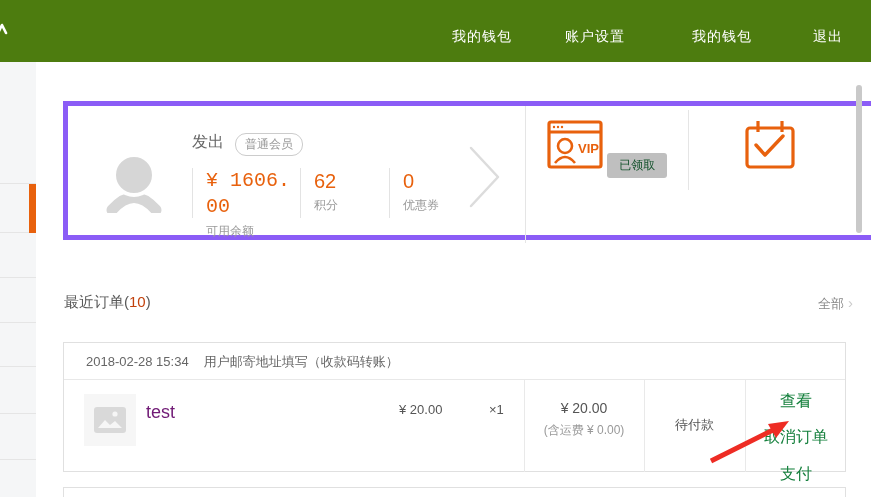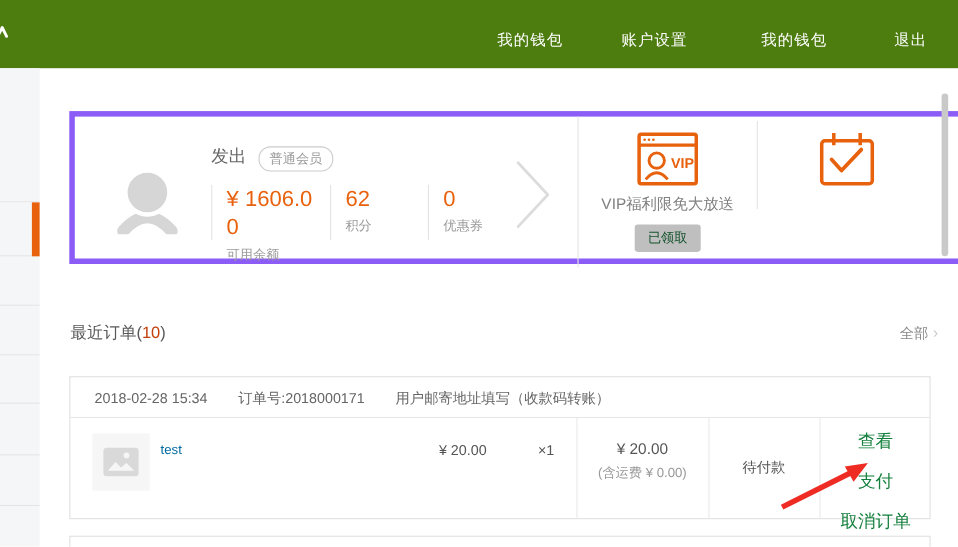--- a/index.html
+++ b/index.html
@@ -27,45 +27,45 @@
   .username { position:absolute; left:124px; top:26px; font-size:16px; color:#666; }
   .member-badge { position:absolute; left:167px; top:27px; font-size:12px; color:#999;
     border:1px solid #ccc; border-radius:11px; padding:2px 9px; background:#fff; }
   .stats { position:absolute; left:124px; top:60px; display:flex; align-items:flex-start; }
   .stat-col { position:relative; padding:2px 0 0 14px; }
   .stat-col::before { content:""; position:absolute; left:0; top:2px; width:1px; height:50px; background:#e3e3e3; }
   .stat-balance { width:108px; }
   .stat-points  { width:89px; }
   .stat-coupons { width:95px; }
   .stat-value { font-size:20px; color:#e8610d; line-height:26px; }
-  .stat-balance .stat-value { width:88px; word-break:break-all; }
+  .stat-balance .stat-value { width:88px; word-break:break-all;font-family:Liberation Mono, monospace; }
   .stat-label { font-size:12px; color:#9a9a9a; margin-top:3px; }
   .card-chevron { position:absolute; left:400px; top:40px; }
   .card-div1 { position:absolute; left:457px; top:0; width:1px; height:137px; background:#e5e5e5; }
   .card-div2 { position:absolute; left:620px; top:4px; width:1px; height:80px; background:#e5e5e5; }
   .vip-panel { position:absolute; left:458px; top:0; width:162px; height:137px; text-align:center; }
   .vip-icon { margin-top:14px; }
   .vip-text { font-size:14px; color:#808080; margin-top:3px; }
   .vip-btn { display:inline-block; margin-top:9px; background:#bfbfbf; color:#14532d; font-size:12px;
     border:none; border-radius:3px; padding:4px 12px; cursor:pointer; }
   .cal-panel { position:absolute; left:621px; top:0; width:162px; height:137px; text-align:center; }
   .cal-icon { margin-top:13px; cursor:pointer; }
   
   .orders-title { position:absolute; left:64px; top:293px; font-size:15px; color:#595959; }
   .orders-count { color:#c2410c; }
   .view-all { position:absolute; left:818px; top:294px; font-size:13px; color:#888; cursor:pointer; }
   .view-all .vchev { color:#ccc; font-size:15px; margin-left:4px; }
   .order-box { position:absolute; left:63px; top:342px; width:783px; height:130px; background:#fff; border:1px solid #e0e0e0; }
   .order-head { position:relative; height:37px; line-height:37px; border-bottom:1px solid #e8e8e8;
-    padding-left:22px; font-size:13px; color:#666; display:flex; gap:28px; }
+    padding-left:22px; font-size:13px; color:#666; display:flex; gap:15px; }
   .order-body { position:relative; height:92px; }
   .col-div { position:absolute; top:0; bottom:0; width:1px; background:#e9e9e9; }
   .cd-1 { left:460px; } .cd-2 { left:580px; } .cd-3 { left:681px; }
   .prod-img { position:absolute; left:20px; top:14px; width:52px; height:52px; background:#f6f6f6; }
-  .prod-name { position:absolute; left:82px; top:22px; font-size:12px; color:#0369a1; cursor:pointer; }
+  .prod-name { position:absolute; left:82px; top:22px; font-size:18px; color:#701a75; cursor:pointer; }
   .prod-price { position:absolute; left:335px; top:22px; font-size:13px; color:#555; }
   .prod-qty { position:absolute; left:425px; top:22px; font-size:13px; color:#555; }
   .total-cell { position:absolute; left:460px; top:0; width:120px; text-align:center; }
   .total-amt { margin-top:20px; font-size:14px; color:#555; }
   .total-ship { margin-top:6px; font-size:12px; color:#999; }
   .status-cell { position:absolute; left:580px; top:36px; width:101px; text-align:center; font-size:13px; color:#555; }
   .action-cell { position:absolute; left:681px; top:0; width:102px; text-align:center; }
   .action-link { display:block; font-size:16px; color:#15803d; cursor:pointer; }
   .al-0 { margin-top:11px; } .al-1 { margin-top:16px; } .al-2 { margin-top:15px; }
   .order-box-2 { position:absolute; left:63px; top:487px; width:783px; height:40px; background:#fff; border:1px solid #e0e0e0; }
@@ -135,21 +135,20 @@
       <svg class="vip-icon" width="56" height="49" viewBox="0 0 56 49">
         <rect x="2" y="2" width="52" height="45" rx="2" fill="none" stroke="#e8610d" stroke-width="3.2"></rect>
         <line x1="2" y1="12" x2="54" y2="12" stroke="#e8610d" stroke-width="3"></line>
         <circle cx="7" cy="7" r="1.2" fill="#e8610d"></circle>
         <circle cx="11" cy="7" r="1.2" fill="#e8610d"></circle>
         <circle cx="15" cy="7" r="1.2" fill="#e8610d"></circle>
         <circle cx="18" cy="26" r="7" fill="none" stroke="#e8610d" stroke-width="2.6"></circle>
         <path d="M8,43 Q18,31 28,43" fill="none" stroke="#e8610d" stroke-width="2.6"></path>
         <text x="31" y="33" font-size="13" font-weight="bold" fill="#e8610d">VIP</text>
       </svg>
-      <div class="vip-text">VIP福利限免大放送</div>
       <button class="vip-btn">已领取</button>
     </div>
 
     <div class="card-div2"></div>
 
     <div class="cal-panel">
       <svg class="cal-icon" width="52" height="52" viewBox="0 0 52 52">
         <rect x="3" y="9" width="46" height="39" rx="3" fill="none" stroke="#e8610d" stroke-width="3.2"></rect>
         <line x1="14" y1="2" x2="14" y2="13" stroke="#e8610d" stroke-width="3.2"></line>
         <line x1="38" y1="2" x2="38" y2="13" stroke="#e8610d" stroke-width="3.2"></line>
@@ -161,21 +160,20 @@
   <div class="orders-title">
     <span>最近订单(</span><span class="orders-count">10</span><span>)</span>
   </div>
   <div class="view-all">
     <span>全部</span><span class="vchev">›</span>
   </div>
 
   <div class="order-box">
     <div class="order-head">
       <span>2018-02-28 15:34</span>
-      <span>订单号:2018000171</span>
       <span>用户邮寄地址填写（收款码转账）</span>
     </div>
     <div class="order-body">
       <div class="col-div cd-1"></div>
       <div class="col-div cd-2"></div>
       <div class="col-div cd-3"></div>
 
       <div class="prod-img">
         <svg width="52" height="52" viewBox="0 0 52 52">
           <rect x="10" y="13" width="32" height="26" rx="3" fill="#d9d9d9"></rect>
@@ -189,22 +187,22 @@
 
       <div class="total-cell">
         <div class="total-amt">¥ 20.00</div>
         <div class="total-ship">(含运费 ¥ 0.00)</div>
       </div>
 
       <div class="status-cell">待付款</div>
 
       <div class="action-cell">
         <span class="action-link al-0">查看</span>
+        <span class="action-link al-2">取消订单</span>
         <span class="action-link al-1">支付</span>
-        <span class="action-link al-2">取消订单</span>
       </div>
     </div>
   </div>
 
   <div class="order-box-2"></div>
 
   <svg class="red-arrow" width="871" height="497" viewBox="0 0 871 497">
     <line x1="711" y1="461" x2="773" y2="430" stroke="#ee2c24" stroke-width="5"></line>
     <polygon points="789,421 776,438 768,424" fill="#ee2c24"></polygon>
   </svg>

